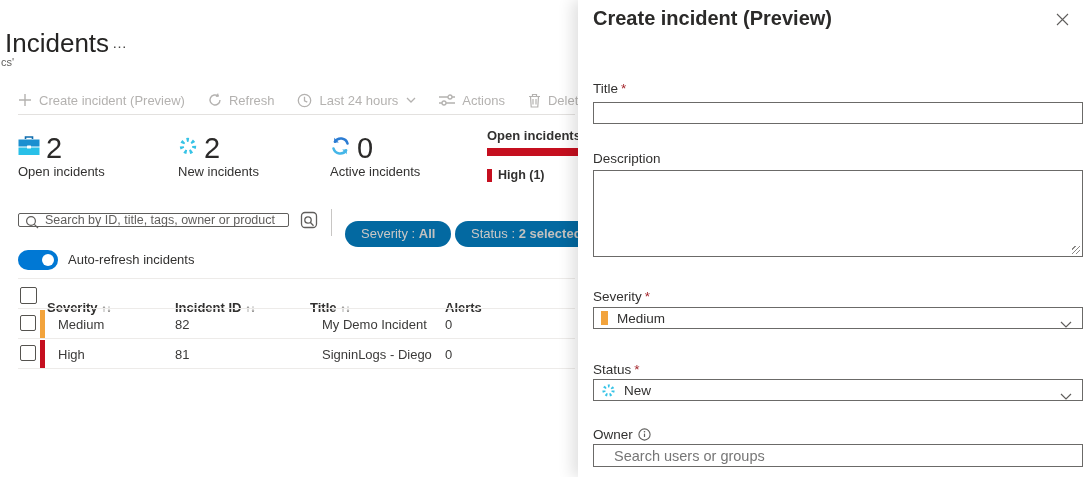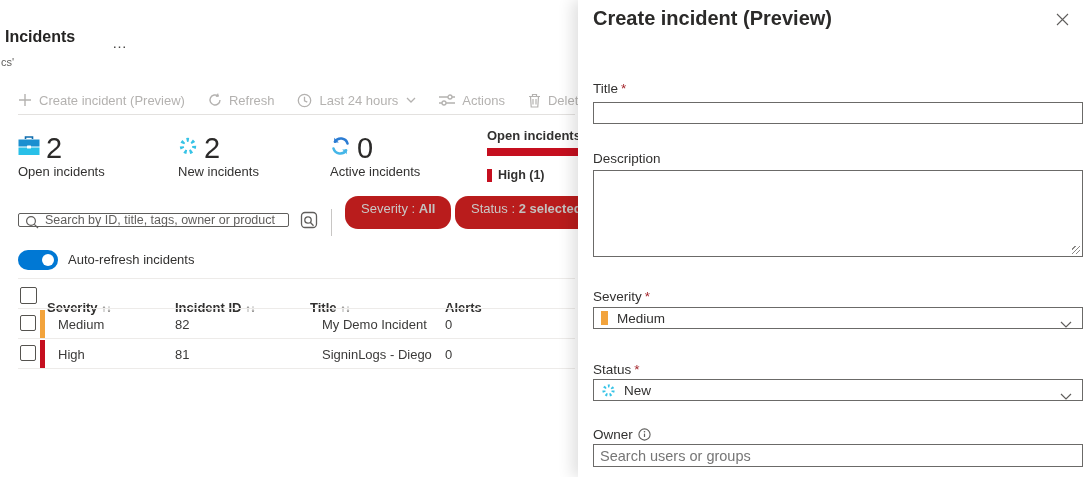--- a/index.html
+++ b/index.html
@@ -4,21 +4,21 @@
 <style>
   * { margin:0; padding:0; box-sizing:border-box; }
   html,body { width:1091px; height:477px; }
   body {
     position:relative; overflow:hidden; background:#fff;
     font-family:"Liberation Sans", sans-serif; color:#323130;
   }
   .abs { position:absolute; }
 
   
-  .page-title { left:5px; top:28px; font-size:16px; font-weight:700; color:#252423; }
+  .page-title { left:5px; top:28px; font-size:26px; font-weight:400; color:#252423; }
   .title-ellipsis { left:112px; top:34px; font-size:15px; color:#484644; letter-spacing:1px; }
   .breadcrumb-frag { left:1px; top:56px; font-size:11px; color:#5f5e5c; }
 
   .toolbar { left:18px; top:88px; height:24px; display:flex; align-items:center; }
   .tb-item { display:flex; align-items:center; margin-right:23px; font-size:13px; color:#b4b2b0; white-space:nowrap; cursor:default; }
   .tb-item .ic { display:inline-flex; margin-right:7px; }
   .tb-item svg { display:block; }
   .tb-chevron { margin-left:8px; display:inline-flex; }
 
   .toolbar-divider { left:18px; top:114px; width:557px; border-top:1px solid #e3e1df; }
@@ -36,21 +36,21 @@
   .sev-legend-sq { width:5px; height:13px; }
   .sev-legend-label { margin-left:6px; font-size:12.5px; font-weight:700; color:#323130; }
 
   .search-wrap { left:18px; top:210px; width:271px; height:14px; }
   .search-input { width:100%; height:100%; border:1px solid #5f5e5c; border-radius:2px; padding:0 4px 0 26px; font-size:12.5px; color:#323130; font-family:"Liberation Sans",sans-serif; outline:none; background:#fff; }
   .search-input::placeholder { color:#605e5c; opacity:1; }
   .search-glyph { position:absolute; left:7px; top:5px; }
   .adv-search-btn { left:296px; top:210px; width:28px; height:26px; display:flex; align-items:center; justify-content:center; cursor:pointer; }
   .v-divider { left:331px; top:209px; height:27px; border-left:1px solid #c8c6c4; }
 
-  .pill { top:196px; height:33px; border-radius:13px; background:#b91c1c; color:#cac8c6; font-size:13px; line-height:26px; padding:0 16px; white-space:nowrap; cursor:default; }
+  .pill { top:221px; height:26px; border-radius:13px; background:#0369a1; color:#cac8c6; font-size:13px; line-height:26px; padding:0 16px; white-space:nowrap; cursor:default; }
   .pill b { font-weight:700; color:#c3c1bf; }
   .pill-1 { left:345px; }
   .pill-2 { left:455px; }
 
   .toggle { left:18px; top:250px; width:40px; height:20px; border-radius:10px; background:#0078d4; cursor:pointer; }
   .toggle-knob { position:absolute; right:4px; top:4px; width:12px; height:12px; border-radius:50%; background:#fff; }
   .toggle-label { left:68px; top:252px; font-size:13px; color:#323130; }
 
   .table-line { left:18px; width:557px; border-top:1px solid #edebe9; }
   .tl-1 { top:278px; } .tl-2 { top:308px; }
@@ -68,21 +68,21 @@
   .cell { position:absolute; top:8px; font-size:13px; color:#3b3a39; white-space:nowrap; }
   .cell-sev { left:40px; } .cell-id { left:157px; } .cell-title { left:304px; } .cell-alerts { left:427px; }
 
   
   .panel { left:578px; top:0; width:513px; height:477px; background:#fff; box-shadow:-6px 0 14px rgba(0,0,0,0.12); }
   .panel-title { position:absolute; left:15px; top:7px; font-size:20px; font-weight:700; color:#2b2a29; }
   .panel-close { position:absolute; left:474px; top:11px; width:20px; height:20px; display:flex; align-items:center; justify-content:center; cursor:pointer; }
 
   .fld-label { position:absolute; left:15px; font-size:13.5px; color:#323130; }
   .req { color:#a4262c; margin-left:3px; }
-  .txt-input { position:absolute; left:15px; width:490px; border:1px solid #6b6a68; background:#fff; font-family:"Liberation Sans",sans-serif; font-size:13.5px; color:#323130; padding:0 6px; outline:none; }
+  .txt-input { position:absolute; left:15px; width:490px; border:1px solid #6b6a68; background:#fff; font-family:"Liberation Sans",sans-serif; font-size:13.5px; color:#323130; padding:0 20px; outline:none; }
   .lbl-title { top:81px; }
   .inp-title { top:102px; height:22px; }
   .lbl-desc { top:151px; }
   .inp-desc { top:170px; height:87px; resize:none; padding:4px 6px; }
   .resize-grip { position:absolute; left:494px; top:246px; width:8px; height:8px;
     background:repeating-linear-gradient(135deg, transparent 0 2px, #8a8886 2px 3px); }
 
   .dropdown { position:absolute; left:15px; width:490px; height:22px; border:1px solid #6b6a68; background:#fff; display:flex; align-items:center; padding-left:7px; cursor:pointer; }
   .lbl-sev { top:289px; }
   .dd-sev { top:307px; }

